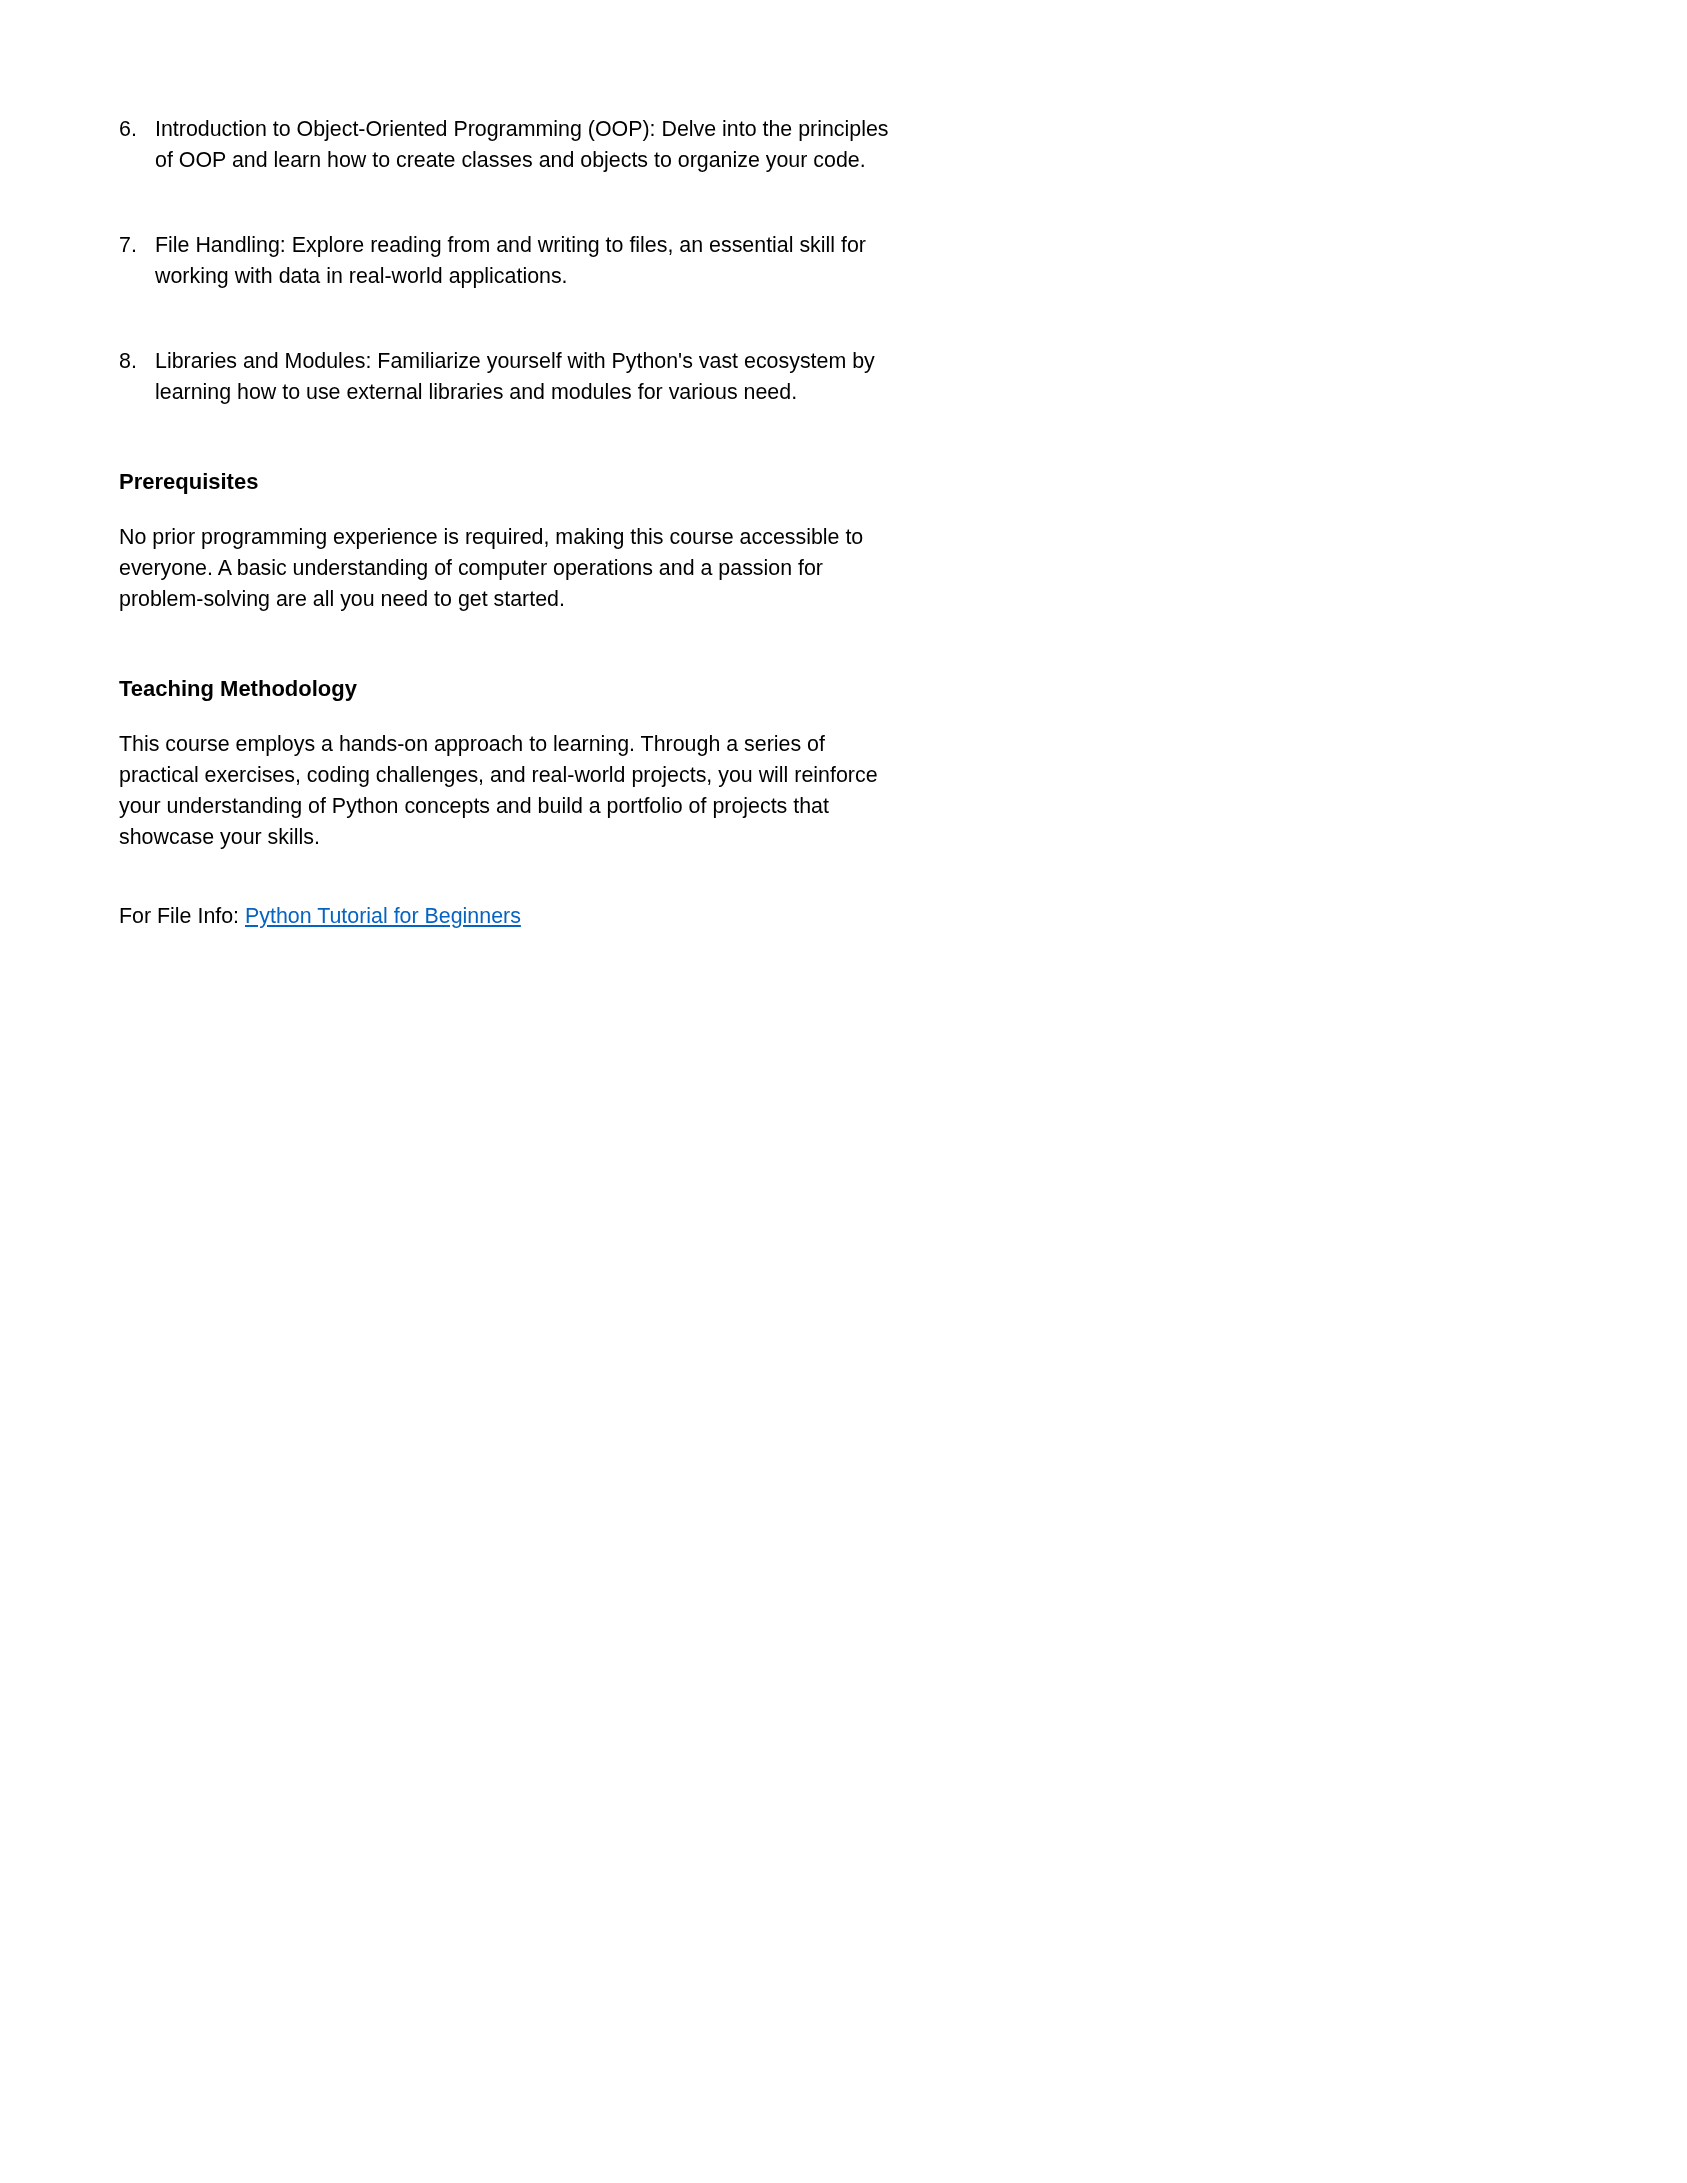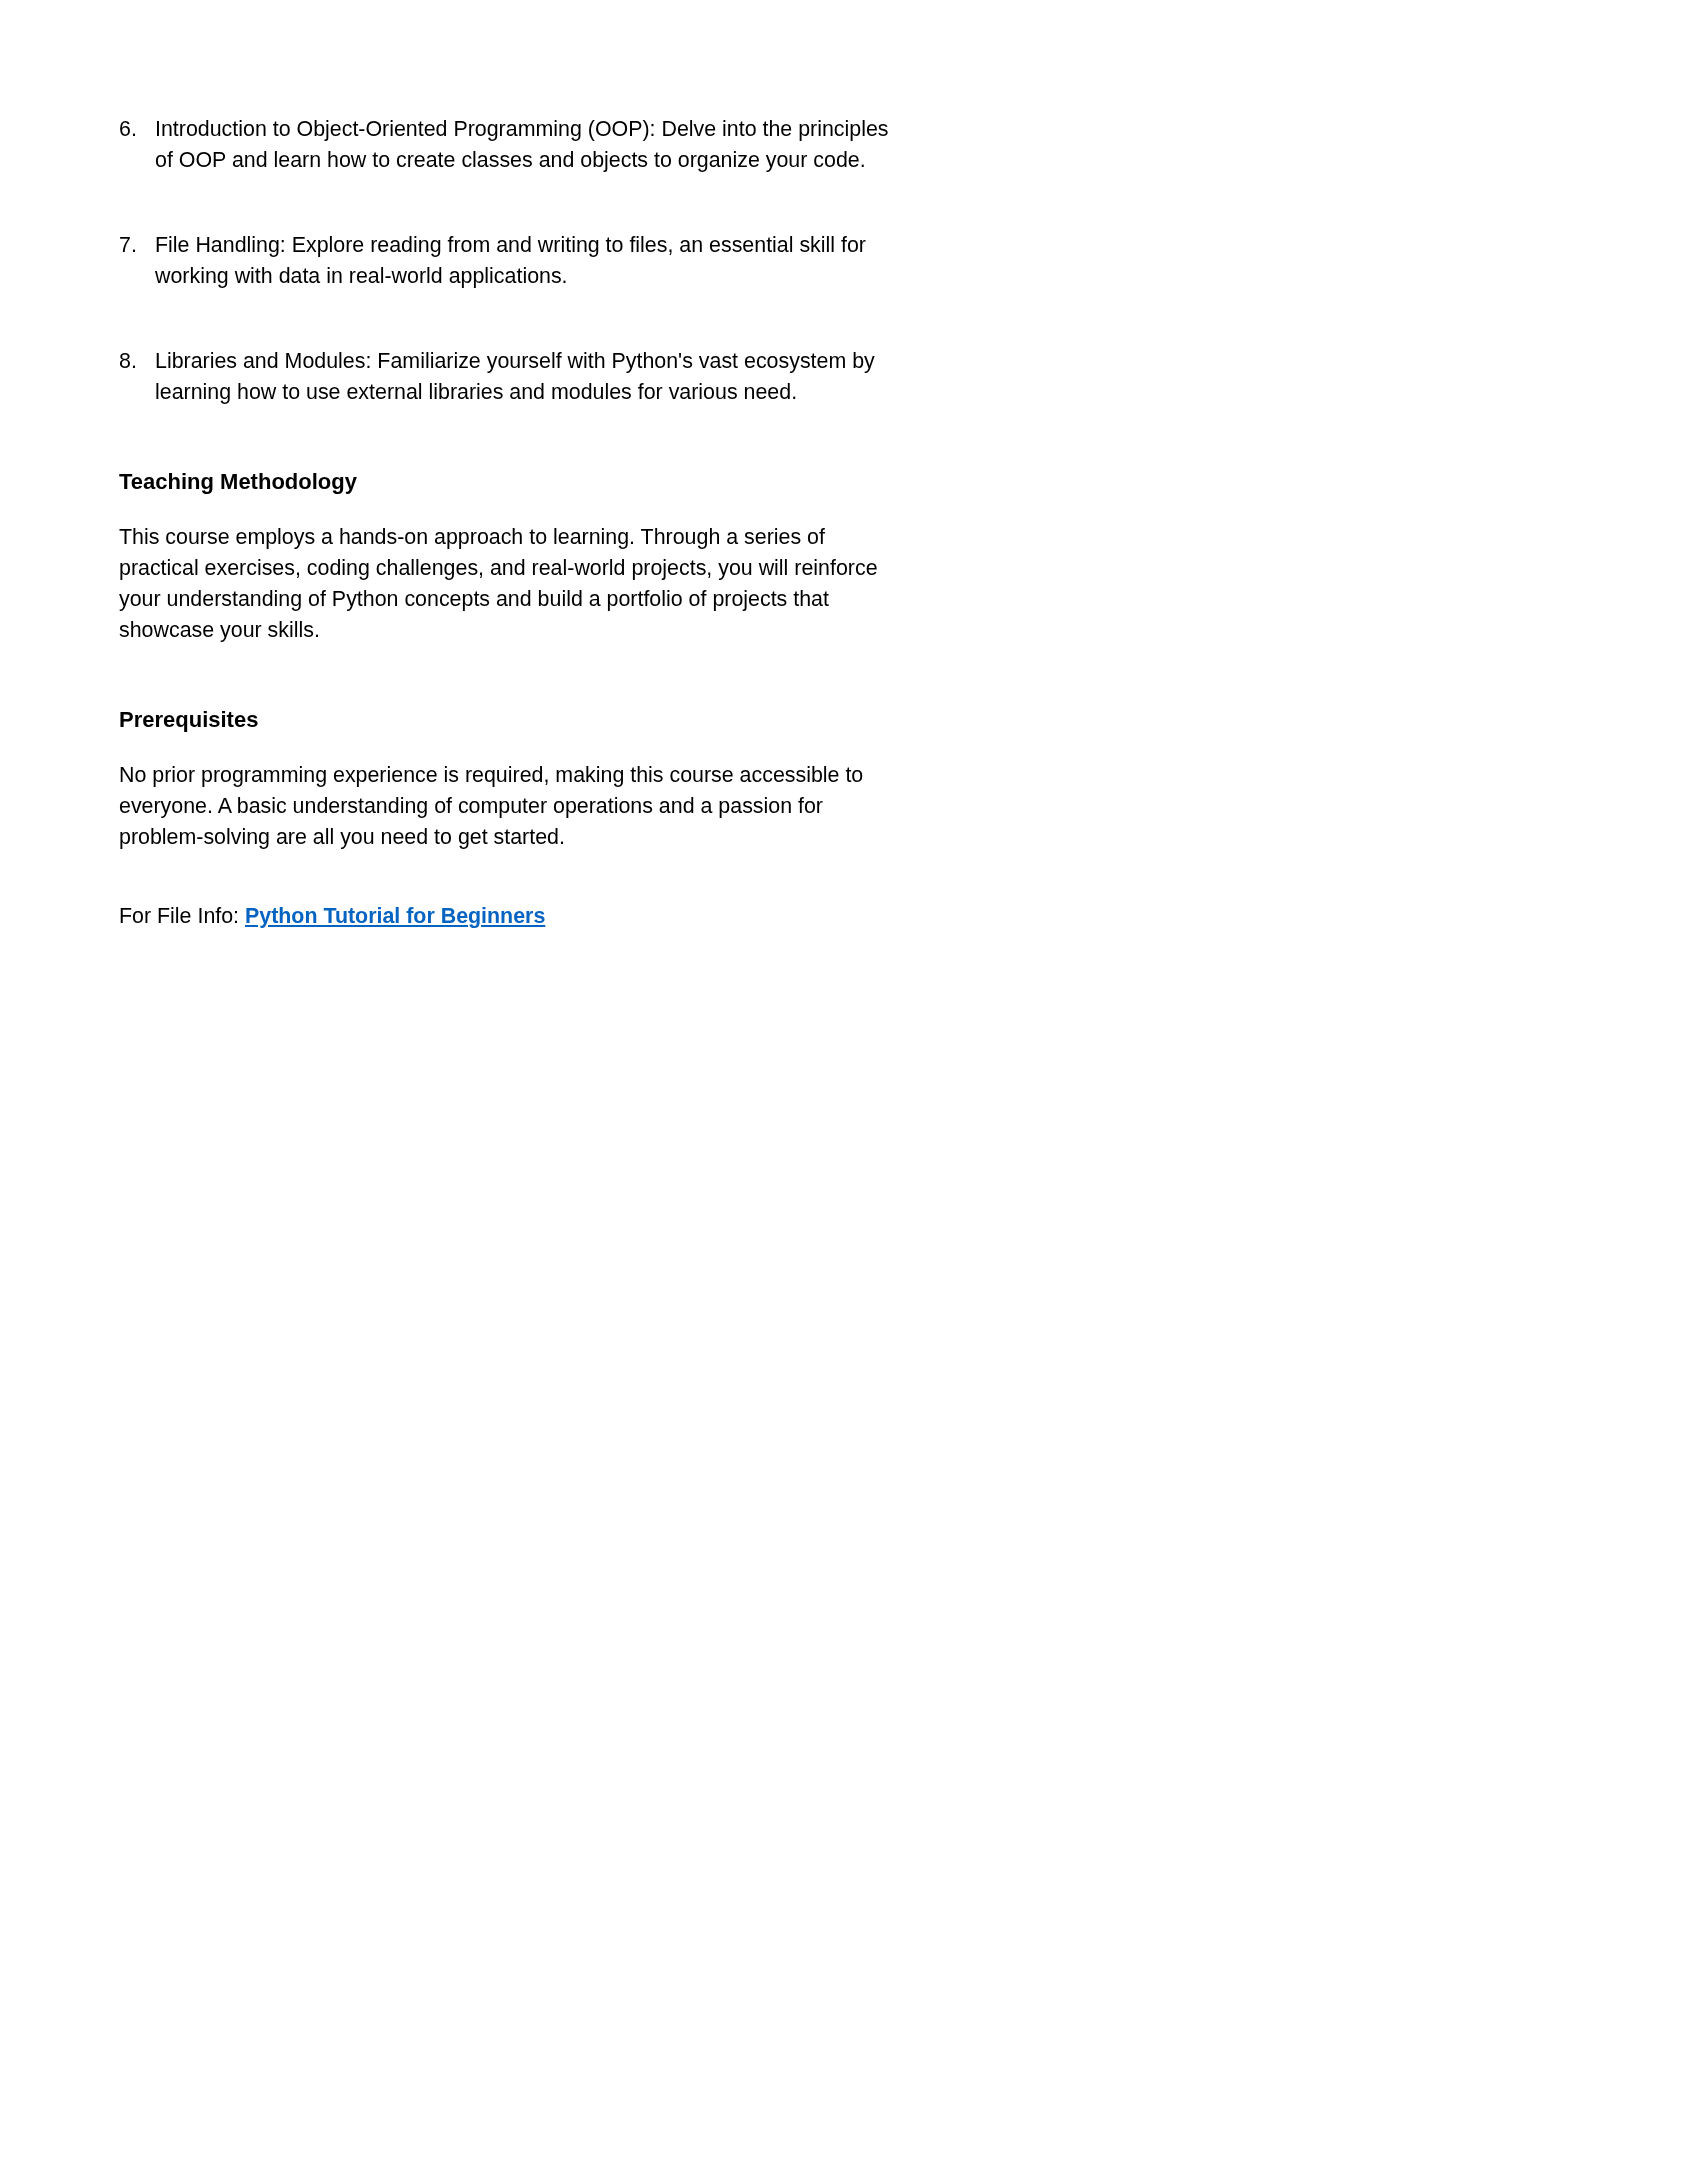--- a/index.html
+++ b/index.html
@@ -40,21 +40,21 @@
     margin: 58px 0 25px 0;
   }
   .para {
     margin: 0;
   }
   .more-info {
     margin: 48px 0 0 0;
   }
   .link {
     color: #0563C1;
-    font-weight: bold;
+    font-weight: normal;
     text-decoration: underline;
     cursor: pointer;
     text-align: right;
   }
 </style>
 </head>
 <body>
 
 <div class="page">
   <div class="content">
@@ -68,27 +68,27 @@
         <div class="list-num">7.</div>
         <div class="list-text">File Handling: Explore reading from and writing to files, an essential skill for working with data in real-world applications.</div>
       </div>
       <div class="list-item">
         <div class="list-num">8.</div>
         <div class="list-text">Libraries and Modules: Familiarize yourself with Python's vast ecosystem by learning how to use external libraries and modules for various need.</div>
       </div>
     </div>
 
     <div class="section">
-      <h2 class="section-heading">Teaching Methodology</h2>
-      <p class="para">This course employs a hands-on approach to learning. Through a series of practical exercises, coding challenges, and real-world projects, you will reinforce your understanding of Python concepts and build a portfolio of projects that showcase your skills.</p>
+      <h2 class="section-heading">Prerequisites</h2>
+      <p class="para">No prior programming experience is required, making this course accessible to everyone. A basic understanding of computer operations and a passion for problem-solving are all you need to get started.</p>
     </div>
 
     <div class="section">
-      <h2 class="section-heading">Prerequisites</h2>
-      <p class="para">No prior programming experience is required, making this course accessible to everyone. A basic understanding of computer operations and a passion for problem-solving are all you need to get started.</p>
+      <h2 class="section-heading">Teaching Methodology</h2>
+      <p class="para">This course employs a hands-on approach to learning. Through a series of practical exercises, coding challenges, and real-world projects, you will reinforce your understanding of Python concepts and build a portfolio of projects that showcase your skills.</p>
     </div>
 
     <div class="section">
     </div>
 
     <p class="more-info"><span>For File Info: </span><a class="link">Python Tutorial for Beginners</a></p>
 
   </div>
 </div>
 

